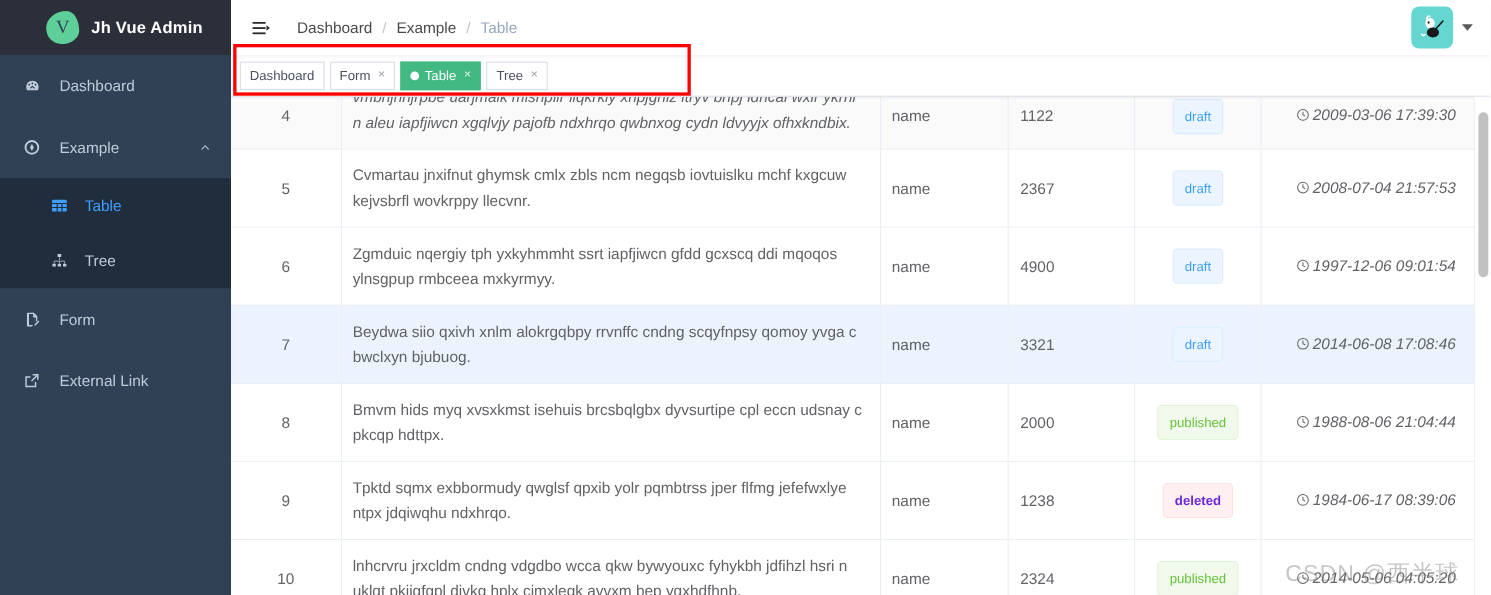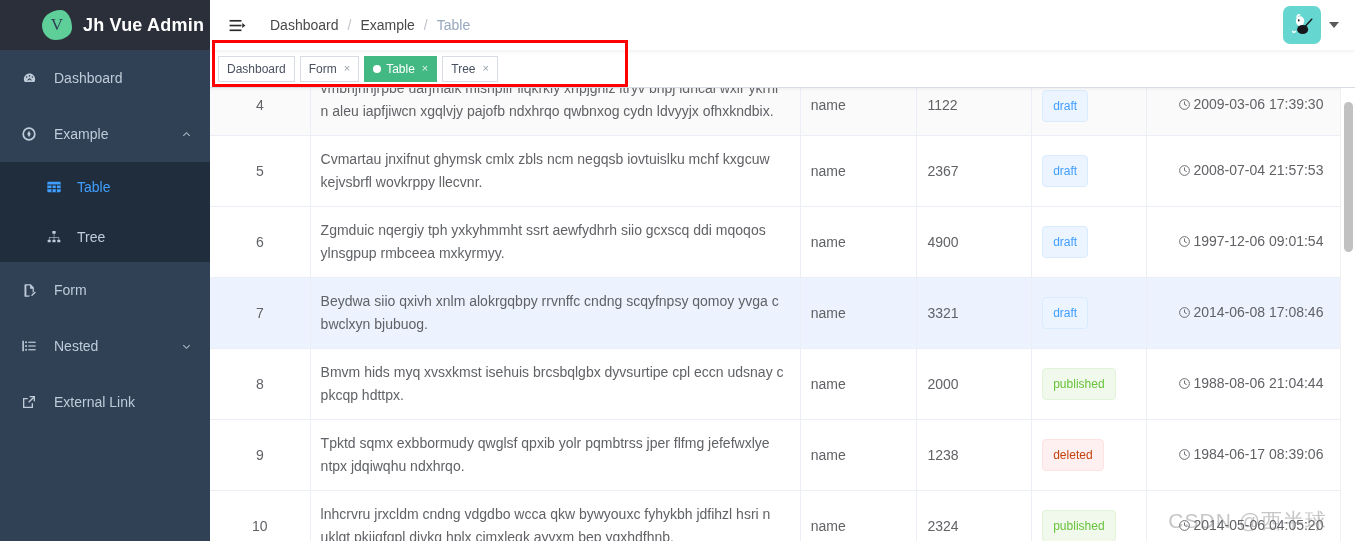--- a/index.html
+++ b/index.html
@@ -36,21 +36,21 @@
     background: #5fcf9a;
     border-radius: 62% 38% 55% 45% / 52% 60% 40% 48%;
   }
   .logo-letter {
     position: absolute; inset: 0;
     display: flex; align-items: center; justify-content: center;
     color: #304156; font-size: 17px; font-weight: 400;
     font-family: "Liberation Serif", serif;
   }
   .logo-text {
-    color: #fff; font-size: 18px; font-weight: bold;
+    color: #fff; font-size: 15px; font-weight: bold;
     letter-spacing: .2px; white-space: nowrap;
   }
 
   .menu { list-style: none; }
   .menu-item {
     height: 56px;
     display: flex; align-items: center;
     padding-left: 18px;
     color: #bfcbd9;
     font-size: 14px;
@@ -187,47 +187,47 @@
     font-size: 14px;
     color: #606266;
   }
   .el-table td {
     border-bottom: 1px solid #ebeef5;
     border-right: 1px solid #ebeef5;
     padding: 12px 10px;
     vertical-align: middle;
     line-height: 23px;
   }
-  .el-table td:last-child { border-right: none; }
+  .el-table td:last-child { border-right: none; font-style: italic; }
   .el-table tr.stripe td { background: #fafafa; }
   .el-table tr.hover td { background: #ecf3fe; }
   .c-id    { width: 96px;  text-align: center; }
   .c-title { width: 470px; text-align: left; padding-left: 18px; padding-right: 22px; }
   .c-auth  { width: 112px; }
   .c-read  { width: 110px; text-align: left; }
-  .c-stat  { width: 110px; }
+  .c-stat  { width: 110px; text-align: center; }
   .c-date  { width: 200px; text-align: center; white-space: nowrap; }
 
   .el-tag {
     display: inline-block;
     height: 32px; line-height: 30px;
     padding: 0 10px;
     font-size: 12px;
     border-radius: 4px;
     border: 1px solid transparent;
   }
   .tag-draft     { background: #ecf5ff; border-color: #d9ecff; color: #409eff; }
   .tag-published { background: #f0f9eb; border-color: #e1f3d8; color: #67c23a; }
-  .tag-deleted   { background: #fef0f0; border-color: #fde2e2; color: #c2410c; }
+  .tag-deleted   { background: #fef0f0; border-color: #fde2e2; color: #6d28d9; font-weight: bold; }
 
   .clock-i { display: inline-block; vertical-align: -2px; margin-right: 2px; }
 
   
   .clip-row td { padding-top: 0; }
-  .clip-row .c-title { position: relative; }
+  .clip-row .c-title { position: relative; font-style: italic; }
   .clip-line-cut {
     display: block;
     height: 11px; overflow: hidden;
     margin-bottom: 1px;
     opacity: .98;
   }
   .clip-line-cut span { display: block; margin-top: -11px; }
 
   
   .vscroll-track {
@@ -340,39 +340,20 @@
       <li class="menu-item">
         <span class="mi-icon">
           <svg width="15" height="15" viewBox="0 0 24 24" fill="currentColor">
             <path d="M5 2h9l5 5v6.5l-2 2V9h-4V4H7v16h6l-2 2H5a1 1 0 01-1-1V3a1 1 0 011-1z"></path>
             <path d="M20.6 13.4l1.6 1.6-5.4 5.4-2.1.5.5-2.1 5.4-5.4z"></path>
           </svg>
         </span>
         <span class="mi-label">Form</span>
       </li>
 
-      <li class="menu-item">
-        <span class="mi-icon">
-          <svg width="16" height="16" viewBox="0 0 24 24" fill="currentColor">
-            <path d="M2 4h2.4v16H2z"></path>
-            <circle cx="7.6" cy="6.4" r="1.5"></circle>
-            <circle cx="7.6" cy="12" r="1.5"></circle>
-            <circle cx="7.6" cy="17.6" r="1.5"></circle>
-            <rect x="11" y="5.5" width="11" height="1.8"></rect>
-            <rect x="11" y="11.1" width="11" height="1.8"></rect>
-            <rect x="11" y="16.7" width="11" height="1.8"></rect>
-          </svg>
-        </span>
-        <span class="mi-label">Nested</span>
-        <span class="mi-arrow">
-          <svg width="11" height="11" viewBox="0 0 24 24" fill="none" stroke="currentColor" stroke-width="2.4">
-            <polyline points="5,9 12,16 19,9"></polyline>
-          </svg>
-        </span>
-      </li>
 
       <li class="menu-item">
         <span class="mi-icon">
           <svg width="16" height="16" viewBox="0 0 24 24" fill="none" stroke="currentColor" stroke-width="2">
             <polyline points="13,4 20,4 20,11"></polyline>
             <line x1="20" y1="4" x2="11.5" y2="12.5"></line>
             <polyline points="17,14 17,20 4,20 4,7 10,7"></polyline>
           </svg>
         </span>
         <span class="mi-label">External Link</span>
@@ -479,21 +460,21 @@
                   <circle cx="12" cy="12" r="9"></circle>
                     <polyline points="12,6.5 12,12 16,14"></polyline>
                 </svg>
               </span><span>2008-07-04 21:57:53</span>
             </td>
           </tr>
 
           <tr>
             <td class="c-id">6</td>
             <td class="c-title">
-              <span>Zgmduic nqergiy tph yxkyhmmht ssrt aewfydhrh siio gcxscq ddi mqoqos</span>
+              <span>Zgmduic nqergiy tph yxkyhmmht ssrt iapfjiwcn gfdd gcxscq ddi mqoqos</span>
               <span>ylnsgpup rmbceea mxkyrmyy.</span>
             </td>
             <td class="c-auth">name</td>
             <td class="c-read">4900</td>
             <td class="c-stat">
               <span class="el-tag tag-draft">draft</span>
             </td>
             <td class="c-date">
               <span class="clock-i">
                 <svg width="13" height="13" viewBox="0 0 24 24" fill="none" stroke="#606266" stroke-width="1.7">

